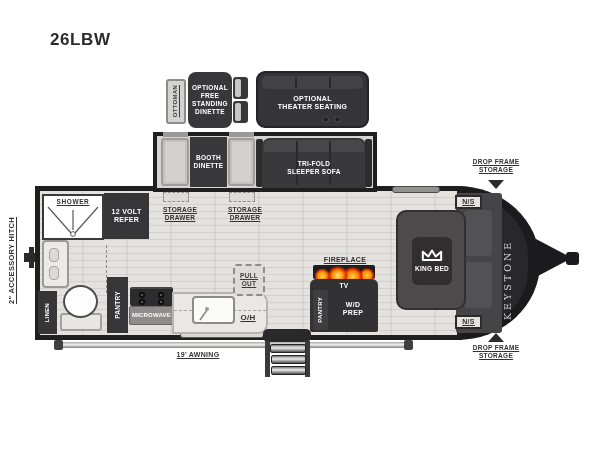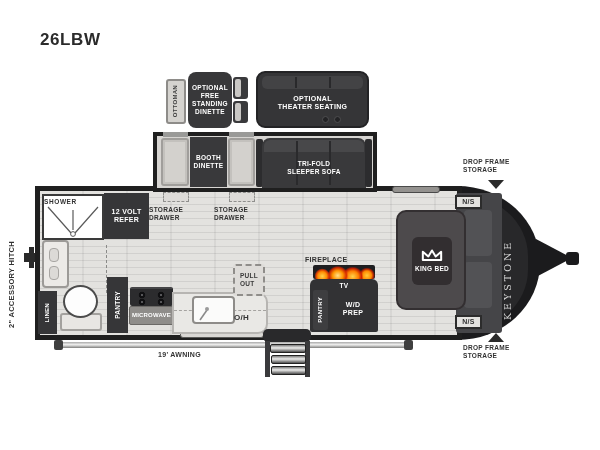--- a/index.html
+++ b/index.html
@@ -2,21 +2,21 @@
 <html><head>
 <meta charset="utf-8">
 <style>
   * { box-sizing: border-box; margin: 0; padding: 0; }
   html,body { background:#fff; }
   .canvas {
     position: relative; width: 600px; height: 450px; background:#fff;
     font-family: "Liberation Sans", sans-serif; overflow: hidden;
   }
   .abs { position: absolute; }
-  .lbl { font-weight: bold; color:#323232; text-align:left; line-height:1.18; letter-spacing:.3px; }
+  .lbl { font-weight: bold; color:#323232; text-align:center; line-height:1.18; letter-spacing:.3px;text-decoration:underline; }
   .wlbl { font-weight: bold; color:#ffffff; text-align:center; line-height:1.2; letter-spacing:.3px; }
   .pre { white-space: pre-line; }
   .flexc { display:flex; align-items:center; justify-content:center; }
   .vtext { writing-mode: vertical-rl; transform: rotate(180deg); text-orientation: mixed; }
   .dkbox { background:#39393b; color:#fff; }
 
   .floor {
     background-color:#e3e2df;
     background-image:
       repeating-linear-gradient(180deg, rgba(0,0,0,0) 0 6px, rgba(0,0,0,.08) 6px 7px),
@@ -40,21 +40,21 @@
     box-shadow: inset 0 0 0 2px #c3c1bd;
   }
   .tri-down { width:0; height:0; border-left:8px solid transparent; border-right:8px solid transparent; border-top:9px solid #2a2a2a; }
   .tri-up   { width:0; height:0; border-left:8px solid transparent; border-right:8px solid transparent; border-bottom:9px solid #2a2a2a; }
 </style>
 </head>
 <body>
 
 <div class="canvas">
 
-  <div class="abs" style="left:40px; top:30px; font-size:17px; font-weight:bold; color:#2b2b2b; letter-spacing:.6px;">26LBW</div>
+  <div class="abs" style="left:50px; top:30px; font-size:17px; font-weight:bold; color:#2b2b2b; letter-spacing:.6px;">26LBW</div>
 
   <div class="abs lbl vtext" style="left:8px; top:192px; height:136px; width:14px; font-size:7.5px;">2" ACCESSORY HITCH</div>
 
   <div class="abs" style="left:24px; top:253px; width:15px; height:9px; background:#2a2a2a;"></div>
   <div class="abs" style="left:29px; top:247px; width:5px; height:21px; background:#2a2a2a;"></div>
 
   <div class="abs" style="left:428px; top:186px; width:112px; height:154px; background:#1b1b1d; border-radius:0 84px 84px 0 / 0 78px 78px 0;"></div>
   <div class="abs" style="left:436px; top:194px; width:92px; height:138px; background:#28282a; border-radius:0 70px 70px 0 / 0 62px 62px 0;"></div>
   <div class="abs vtext" style="left:502px; top:222px; height:116px; width:16px; font-family:'DejaVu Serif', serif; font-size:9.5px; letter-spacing:3px; color:#d6d6d6; text-align:center;">KEYSTONE</div>
 

